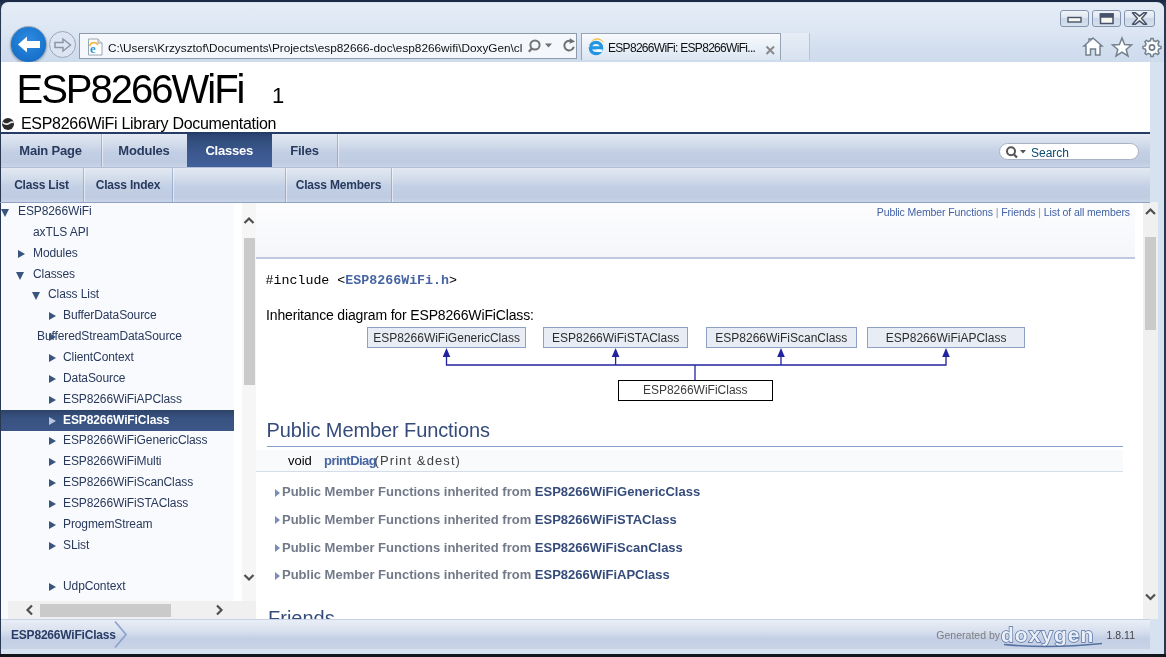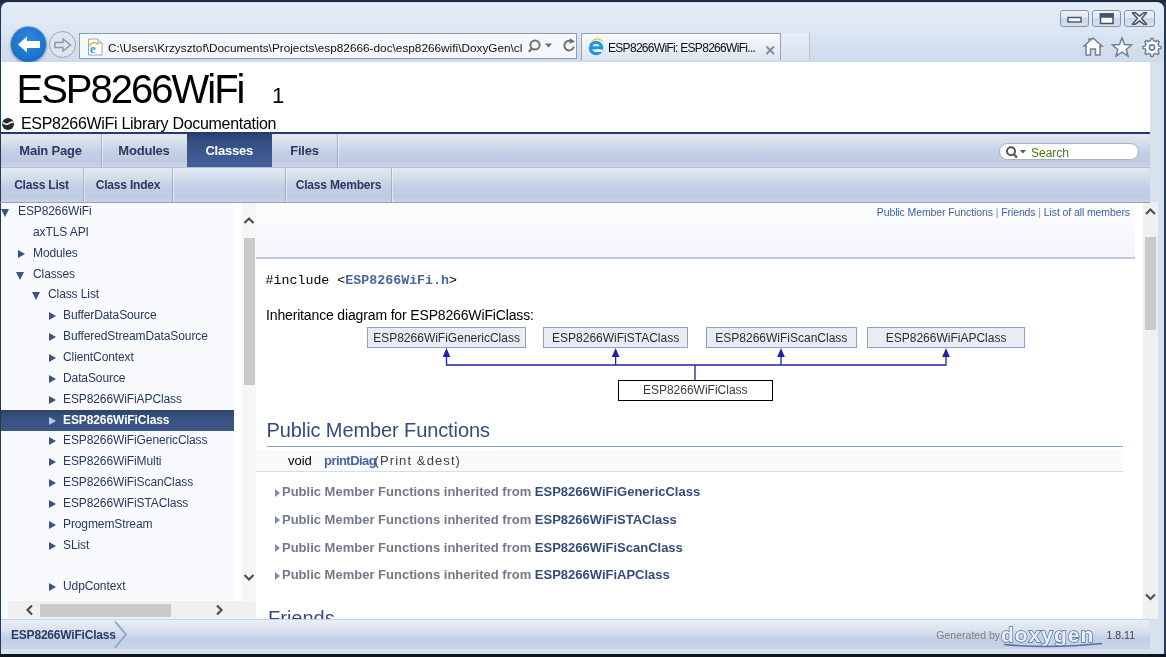--- a/index.html
+++ b/index.html
@@ -28,21 +28,21 @@
 #spherei{position:absolute;left:1px;top:55px}
 
 .tabrow{position:absolute;left:0;width:1150px;height:34px;background:linear-gradient(180deg,#e3e9f3 0%,#d2dcea 30%,#c3cfe5 55%,#bfcbe1 85%,#c9d4e7 100%)}
 #tabs1{top:70px;border-top:2px solid #253c66;height:35px}
 #tabs2{top:105px;border-top:1px solid #b3bfd8;height:35px}
 .tab{position:absolute;top:0;height:100%;display:flex;align-items:center;justify-content:center;font-size:13px;font-weight:bold;color:#283a5d;letter-spacing:-0.2px}
 .tsep{position:absolute;top:0;width:1px;height:100%;background:rgba(125,145,185,.55);box-shadow:1px 0 0 rgba(255,255,255,.5)}
 #seltab{position:absolute;left:186.5px;top:0;width:85.5px;height:100%;background:linear-gradient(180deg,#2a4373 0%,#34507f 25%,#3c5890 60%,#42609a 100%);display:flex;align-items:center;justify-content:center;font-size:13px;font-weight:bold;color:#fff;letter-spacing:-0.2px}
 
 #search{position:absolute;left:999px;top:9px;width:140px;height:17px;border:1px solid #a8b2c4;border-radius:9px;background:#fff}
-#search .ph{position:absolute;left:31px;top:2px;font-size:12px;color:#4d7c0f}
+#search .ph{position:absolute;left:31px;top:2px;font-size:12px;color:#0c4a6e}
 
 #side{position:absolute;left:0;top:140px;width:234px;height:417px;background:#f9fafd;overflow:hidden}
 .trow{position:absolute;left:0;width:234px;height:21px;font-size:12px;letter-spacing:-0.1px;color:#28395c;line-height:21px;white-space:nowrap}
 .trow.sel{background:linear-gradient(180deg,#2d4368 0%,#375180 35%,#3c5689 100%);color:#fff;font-weight:bold}
 .arr{position:absolute;top:6.5px;width:0;height:0}
 .arr.r{border-left:7.5px solid #3d5885;border-top:4.4px solid transparent;border-bottom:4.4px solid transparent}
 .arr.d{border-top:8px solid #39547f;border-left:4.5px solid transparent;border-right:4.5px solid transparent;top:8px}
 
 .sb{position:absolute;background:#f0f0f0}
 .sbthumb{position:absolute;background:#cacaca}
@@ -182,21 +182,21 @@
   <div class="tab" style="left:286px;width:105px;font-size:12px">Class Members</div>
   <div class="tsep" style="left:391px"></div>
  </div>
  <div id="side">
   <div class="trow" style="top:-1px"><span style="margin-left:18.0px">ESP8266WiFi</span><i class="arr d" style="left:1.0px"></i></div>
   <div class="trow" style="top:20px"><span style="margin-left:33.0px">axTLS API</span></div>
   <div class="trow" style="top:41px"><span style="margin-left:33.0px">Modules</span><i class="arr r" style="left:18.0px;border-left-color:#39547f"></i></div>
   <div class="trow" style="top:62px"><span style="margin-left:33.0px">Classes</span><i class="arr d" style="left:16.0px"></i></div>
   <div class="trow" style="top:82px"><span style="margin-left:48.0px">Class List</span><i class="arr d" style="left:32.0px"></i></div>
   <div class="trow" style="top:103px"><span style="margin-left:63.0px">BufferDataSource</span><i class="arr r" style="left:49.0px;border-left-color:#39547f"></i></div>
-  <div class="trow" style="top:124px"><span style="margin-left:63.0px">BufferedStreamDataSource</span><i class="arr r" style="left:49.0px;border-left-color:#39547f"></i></div>
+  <div class="trow" style="top:124px"><span style="margin-left:37px">BufferedStreamDataSource</span><i class="arr r" style="left:49.0px;border-left-color:#39547f"></i></div>
   <div class="trow" style="top:145px"><span style="margin-left:63.0px">ClientContext</span><i class="arr r" style="left:49.0px;border-left-color:#39547f"></i></div>
   <div class="trow" style="top:166px"><span style="margin-left:63.0px">DataSource</span><i class="arr r" style="left:49.0px;border-left-color:#39547f"></i></div>
   <div class="trow" style="top:187px"><span style="margin-left:63.0px">ESP8266WiFiAPClass</span><i class="arr r" style="left:49.0px;border-left-color:#39547f"></i></div>
   <div class="trow sel" style="top:208px"><span style="margin-left:63.0px">ESP8266WiFiClass</span><i class="arr r" style="left:49.0px;border-left-color:#b9c6dd"></i></div>
   <div class="trow" style="top:228px"><span style="margin-left:63.0px">ESP8266WiFiGenericClass</span><i class="arr r" style="left:49.0px;border-left-color:#39547f"></i></div>
   <div class="trow" style="top:249px"><span style="margin-left:63.0px">ESP8266WiFiMulti</span><i class="arr r" style="left:49.0px;border-left-color:#39547f"></i></div>
   <div class="trow" style="top:270px"><span style="margin-left:63.0px">ESP8266WiFiScanClass</span><i class="arr r" style="left:49.0px;border-left-color:#39547f"></i></div>
   <div class="trow" style="top:291px"><span style="margin-left:63.0px">ESP8266WiFiSTAClass</span><i class="arr r" style="left:49.0px;border-left-color:#39547f"></i></div>
   <div class="trow" style="top:312px"><span style="margin-left:63.0px">ProgmemStream</span><i class="arr r" style="left:49.0px;border-left-color:#39547f"></i></div>
   <div class="trow" style="top:333px"><span style="margin-left:63.0px">SList</span><i class="arr r" style="left:49.0px;border-left-color:#39547f"></i></div>

